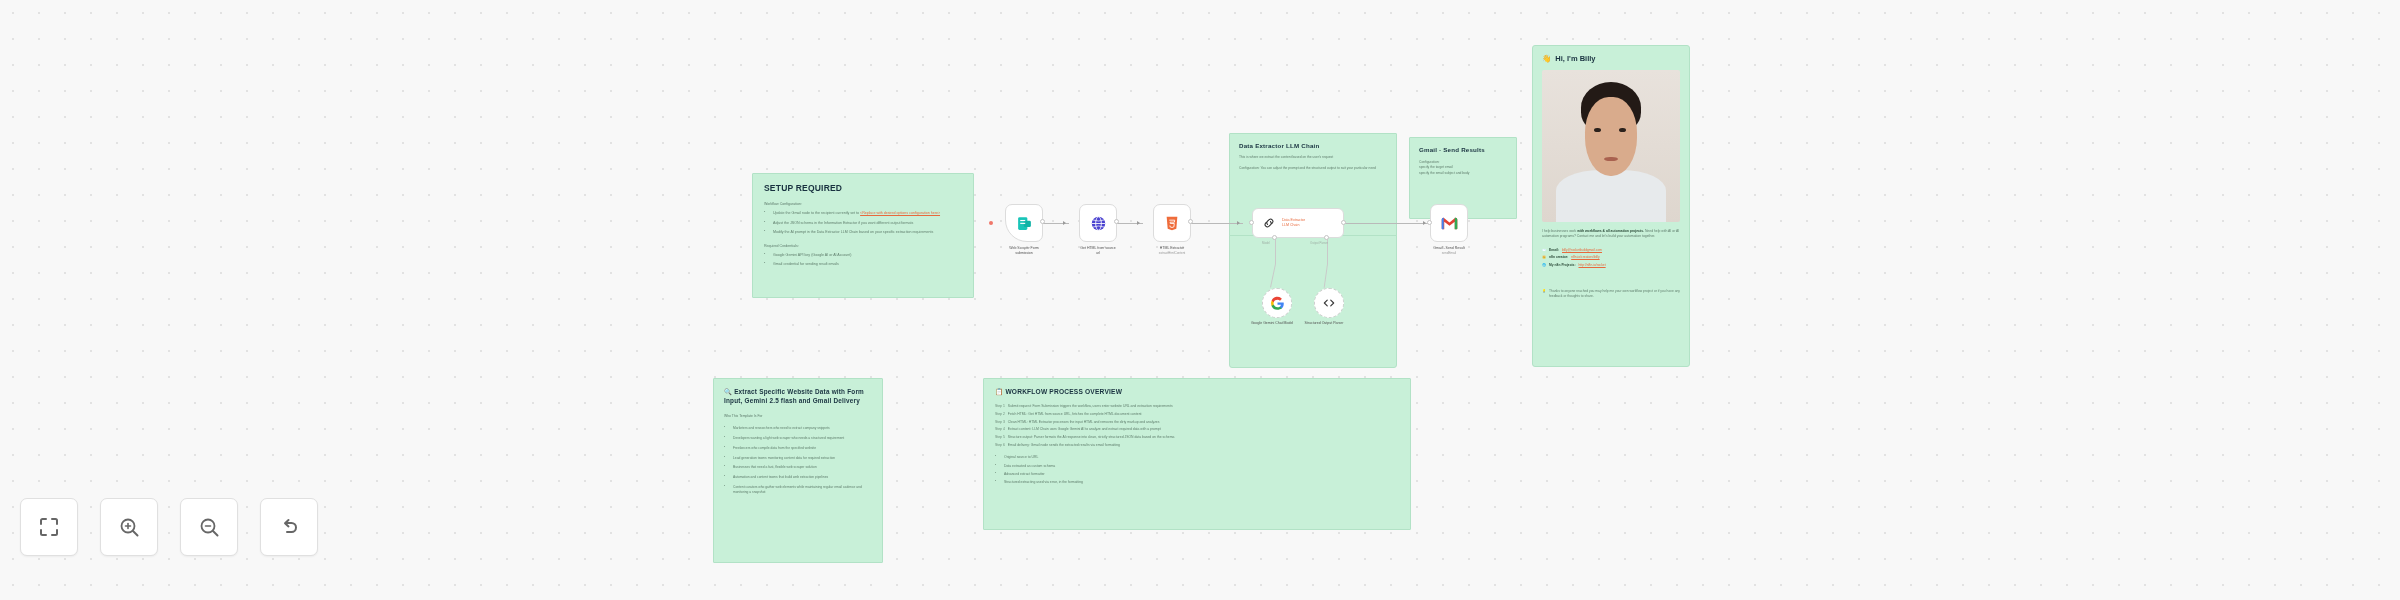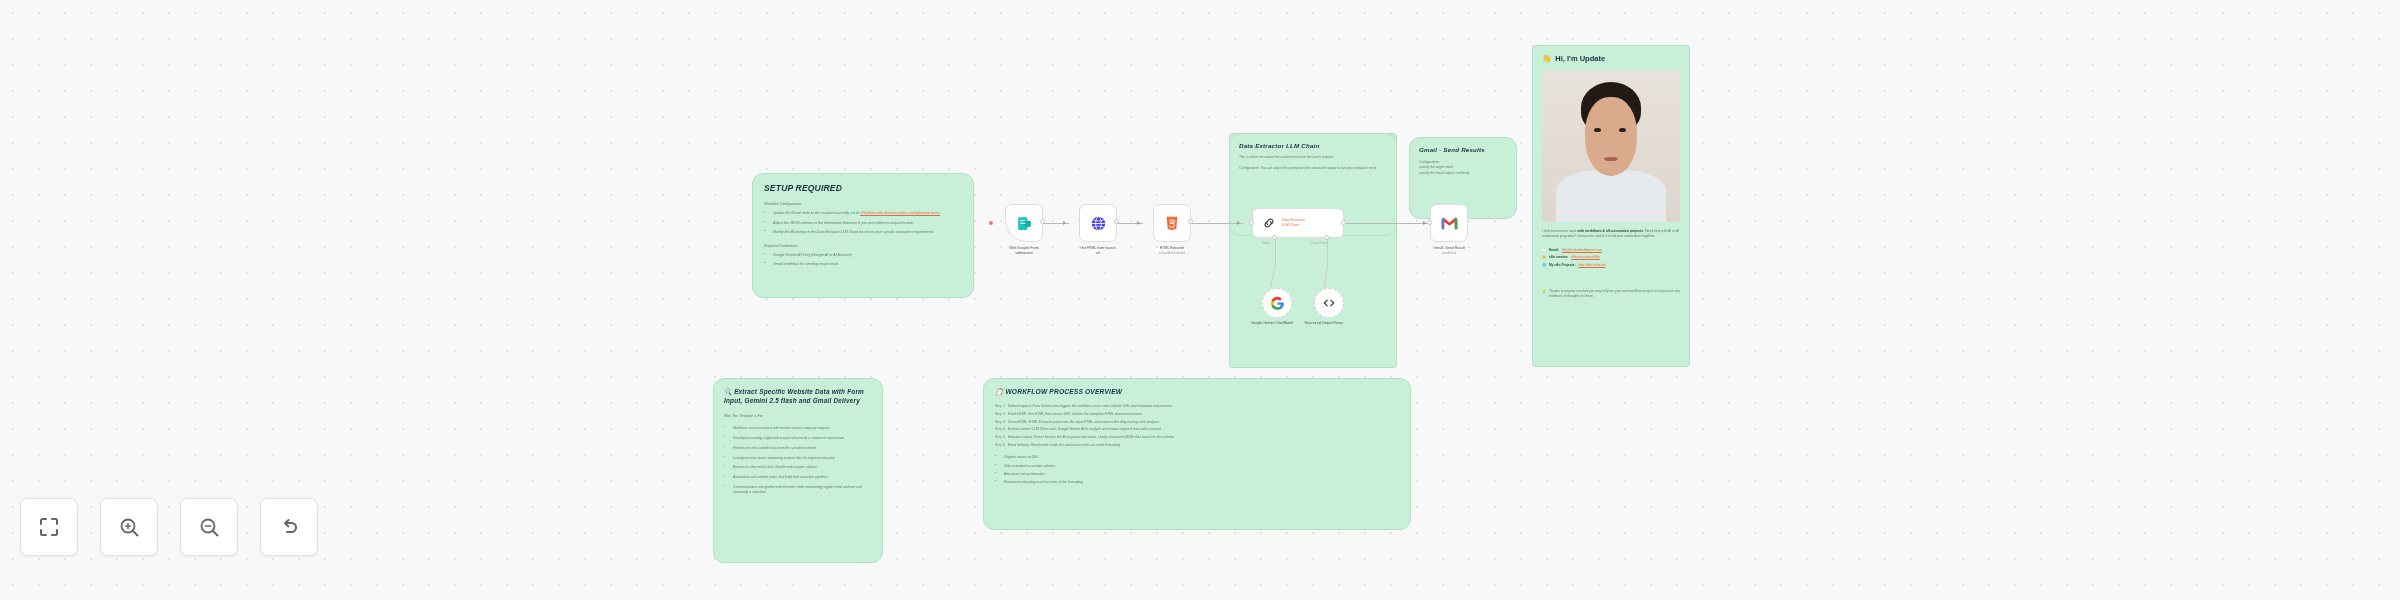--- a/index.html
+++ b/index.html
@@ -14,23 +14,22 @@
     background: #f8f8f8;
     background-image: radial-gradient(circle, #e2e2e2 1px, transparent 1px);
     background-size: 26px 26px;
   }
 
   
   .note {
     position: absolute;
     background: #c8f0d8;
     border: 1px solid #b2e2c6;
-    border-radius: 11px;
+    border-radius: 1px;
     overflow: hidden;
-    font-style: italic;
   }
   .note-title {
     font-weight: bold;
     color: #18313f;
     letter-spacing: .2px;
   }
   .note-sub { color: #5d7a6b; }
   .note p { color: #5f7d6c; }
   .note ul { list-style: none; }
   .note li { color: #5f7d6c; position: relative; padding-left: 9px; }
@@ -333,21 +332,21 @@
       <li>Original source to URL</li>
       <li>Data extracted as custom schema</li>
       <li>Advanced extract formatter</li>
       <li>Structured extracting used via error, in the formatting</li>
     </ul>
   </div>
 
   <div id="panel-billy">
     <div class="bt">
       <span>👋</span>
-      <span>Hi, I'm Update</span>
+      <span>Hi, I'm Billy</span>
     </div>
     <div id="billy-photo">
       <div class="body"></div>
         <div class="hair"></div>
         <div class="face"></div>
       <div class="eyeL"></div>
         <div class="eyeR"></div>
         <div class="mouth"></div>
     </div>
     <div class="bintro">

